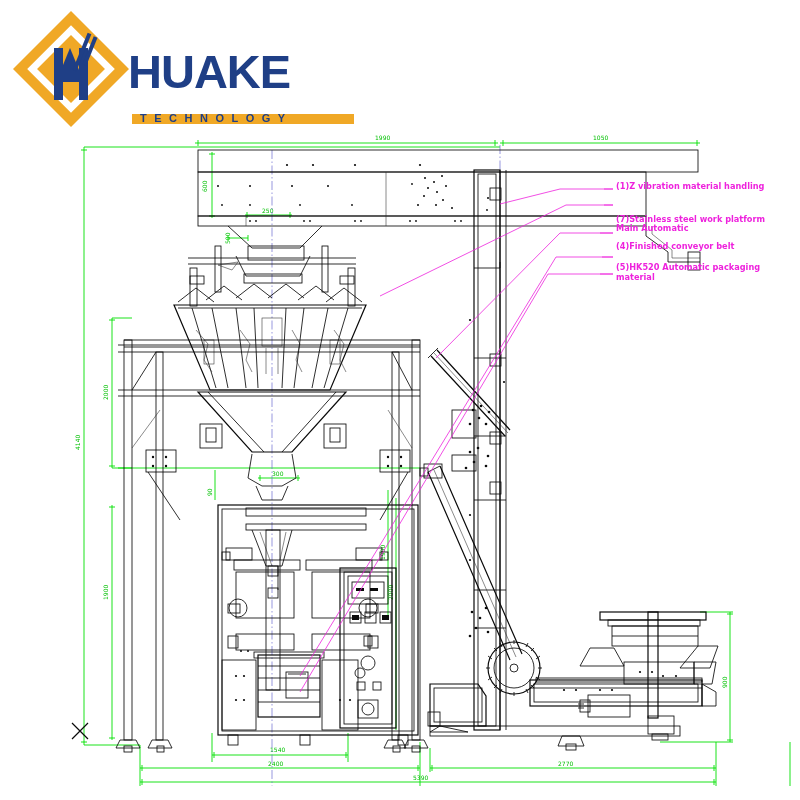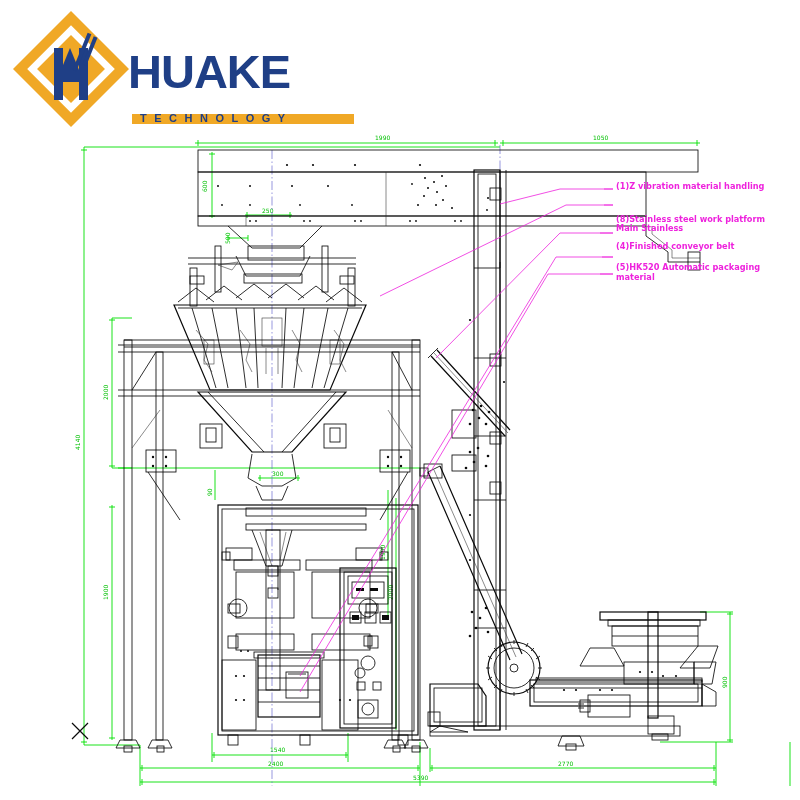--- a/index.html
+++ b/index.html
@@ -541,22 +541,22 @@
       <line class="lead" x1="604" y1="205" x2="613" y2="205"></line>
       <line class="lead" x1="600" y1="233" x2="613" y2="233"></line>
       <line class="lead" x1="602" y1="257" x2="613" y2="257"></line>
       <line class="lead" x1="600" y1="274" x2="613" y2="274"></line>
     </g>
   </svg>
 
   <div id="notes">
     <div class="note n1">(1)Z vibration material handling</div>
     <div class="note n3">
-      <span>(8)Stainless steel work platform</span><br>
-      <span>Main Stainless</span>
+      <span>(7)Stainless steel work platform</span><br>
+      <span>Main Automatic</span>
     </div>
     <div class="note n4">(4)Finished conveyor belt</div>
     <div class="note n5">
       <span>(5)HK520 Automatic packaging</span><br>
       <span>material</span>
     </div>
   </div>
 
 </div>
 

